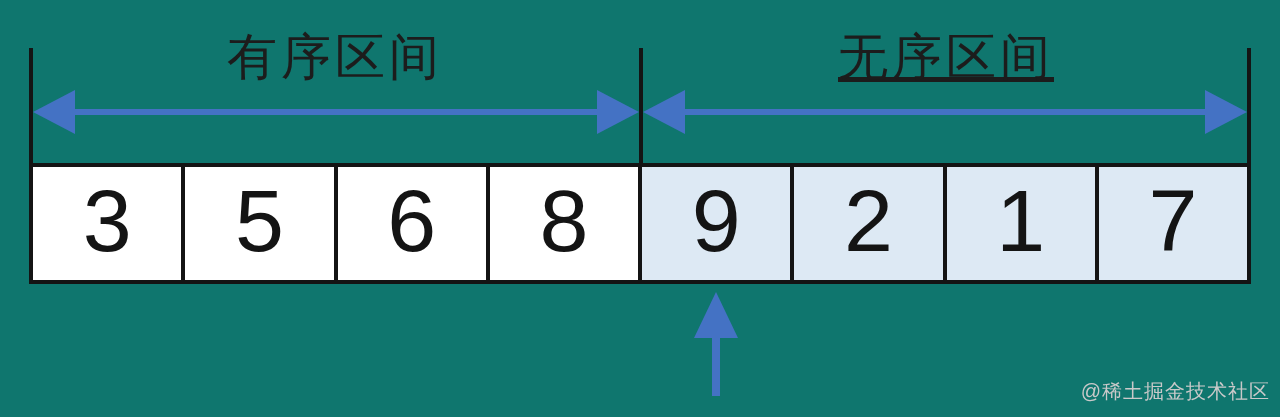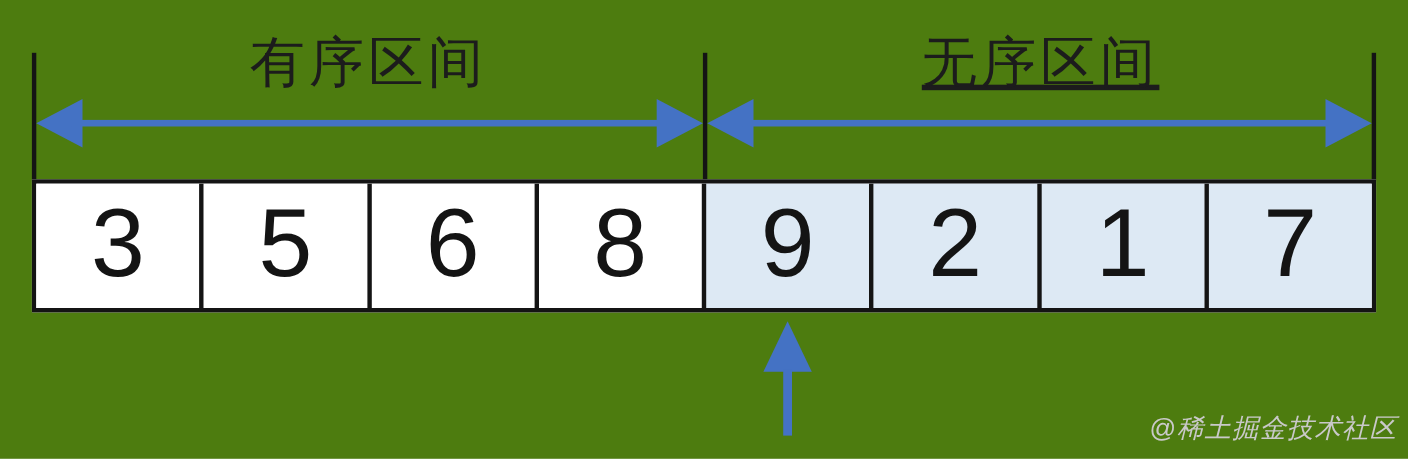--- a/index.html
+++ b/index.html
@@ -4,21 +4,21 @@
 <style>
   html, body { margin: 0; padding: 0; }
   body {
     font-family: "Liberation Sans", sans-serif;
     background: #ffffff;
   }
   .canvas {
     position: relative;
     width: 1280px;
     height: 417px;
-    background: #4d7c0f;
+    background: #0f766e;
     overflow: hidden;
   }
 
   
   .region-label {
     position: absolute;
     top: 30px;
     text-align: center;
     font-size: 50px;
     font-weight: 500;
@@ -117,24 +117,23 @@
     position: absolute;
     left: 18px; top: 44px;
     width: 8px; height: 60px;
     background: #4472c4;
   }
 
   
   .watermark {
     position: absolute;
     right: 10px; bottom: 12px;
-    font-size: 24px;
+    font-size: 20px;
     color: #c9c9c9;
     letter-spacing: 1px;
-    font-style: italic;
   }
 </style>
 </head>
 <body>
 
 <div class="canvas">
 
   <div class="region-label left">有序区间</div>
   <div class="region-label right">无序区间</div>
 

